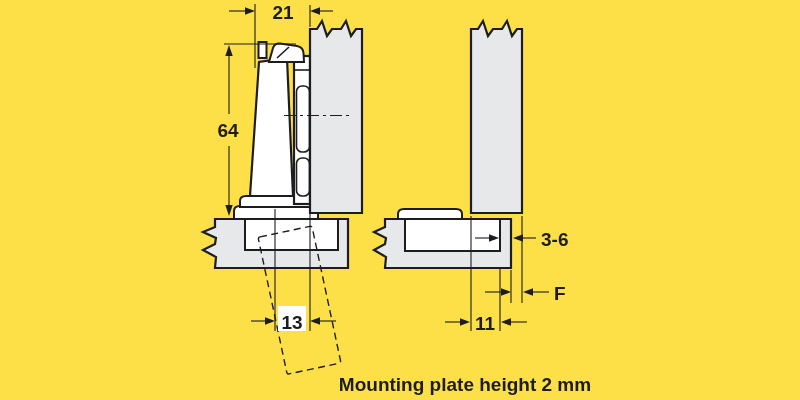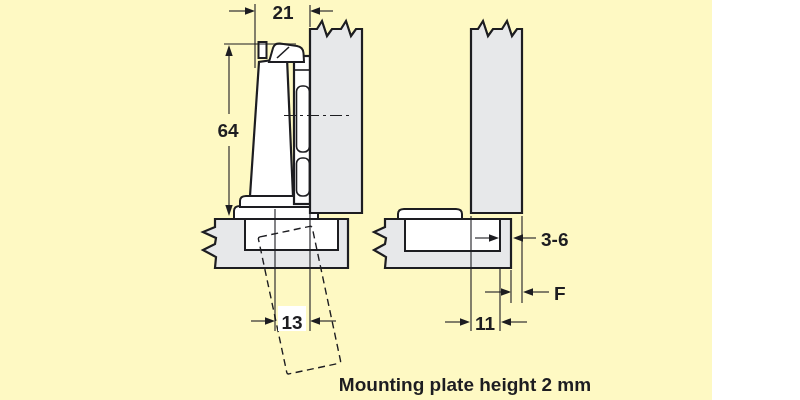--- a/index.html
+++ b/index.html
@@ -1,16 +1,16 @@
 <!DOCTYPE html>
 <html><head>
 <meta charset="utf-8">
 <style>
   html,body{margin:0;padding:0;background:#ffffff;}
-  .stage{position:relative;width:712px;height:400px;background:#fef9c3;overflow:hidden;
+  .stage{position:relative;width:800px;height:400px;background:#fde047;overflow:hidden;
          font-family:"Liberation Sans", sans-serif;}
   svg{display:block}
   .panel{fill:#e7e8ea;stroke:#1d1d21;stroke-width:2.2;stroke-linejoin:miter;}
   .whitepart{fill:#ffffff;stroke:#1d1d21;stroke-width:2;stroke-linejoin:miter;}
   .thick{stroke:#1d1d21;stroke-width:2.2;fill:#ffffff;}
   .detail{stroke:#1d1d21;stroke-width:1.6;fill:none;}
   .dim{stroke:#1d1d21;stroke-width:1.1;fill:none;}
   .dimhead{fill:#1d1d21;stroke:none;}
   .dashed{stroke:#1d1d21;stroke-width:1.4;fill:none;stroke-dasharray:7 4.5;}
   .centerline{stroke:#1d1d21;stroke-width:1.2;fill:none;stroke-dasharray:12 4 3 4;}

